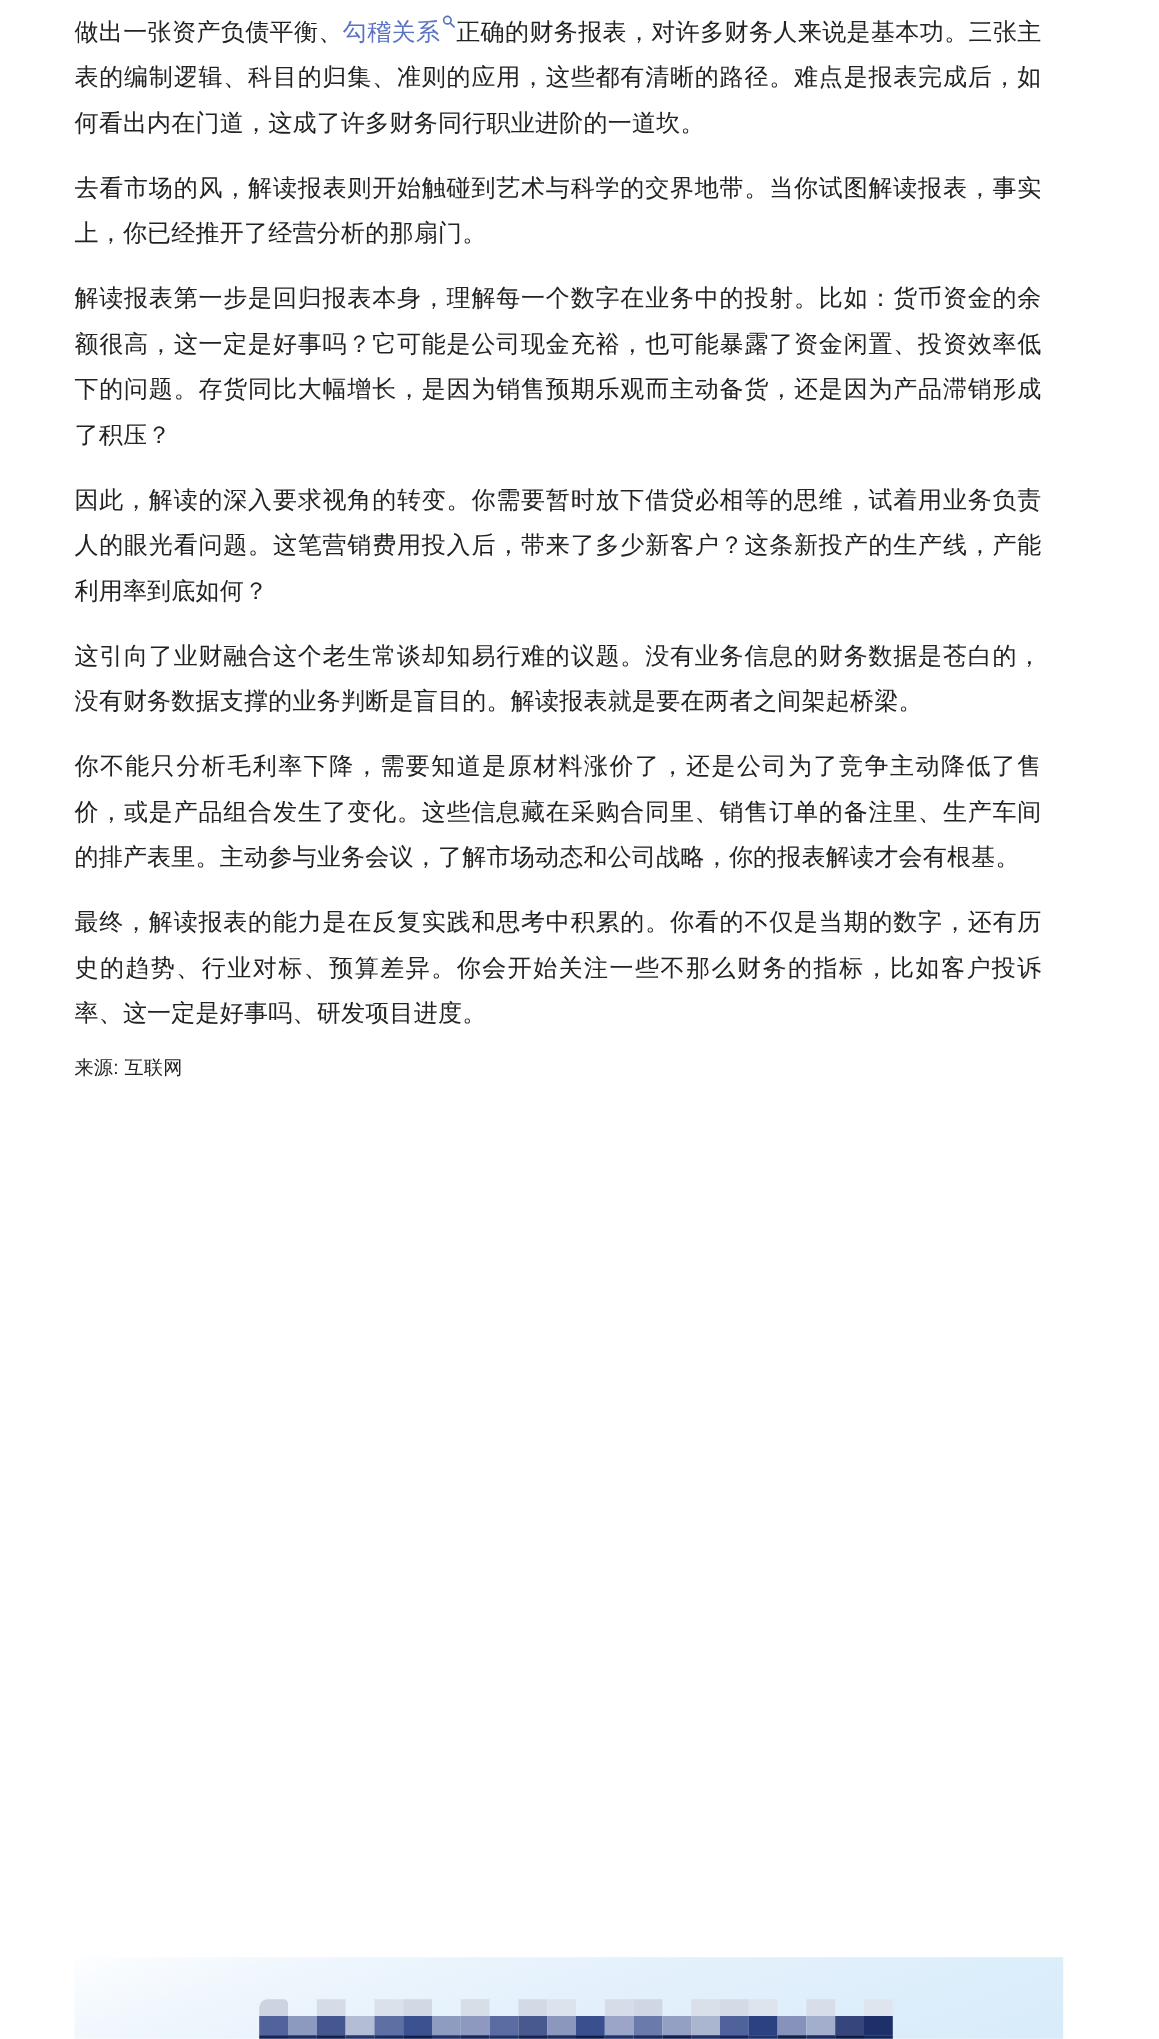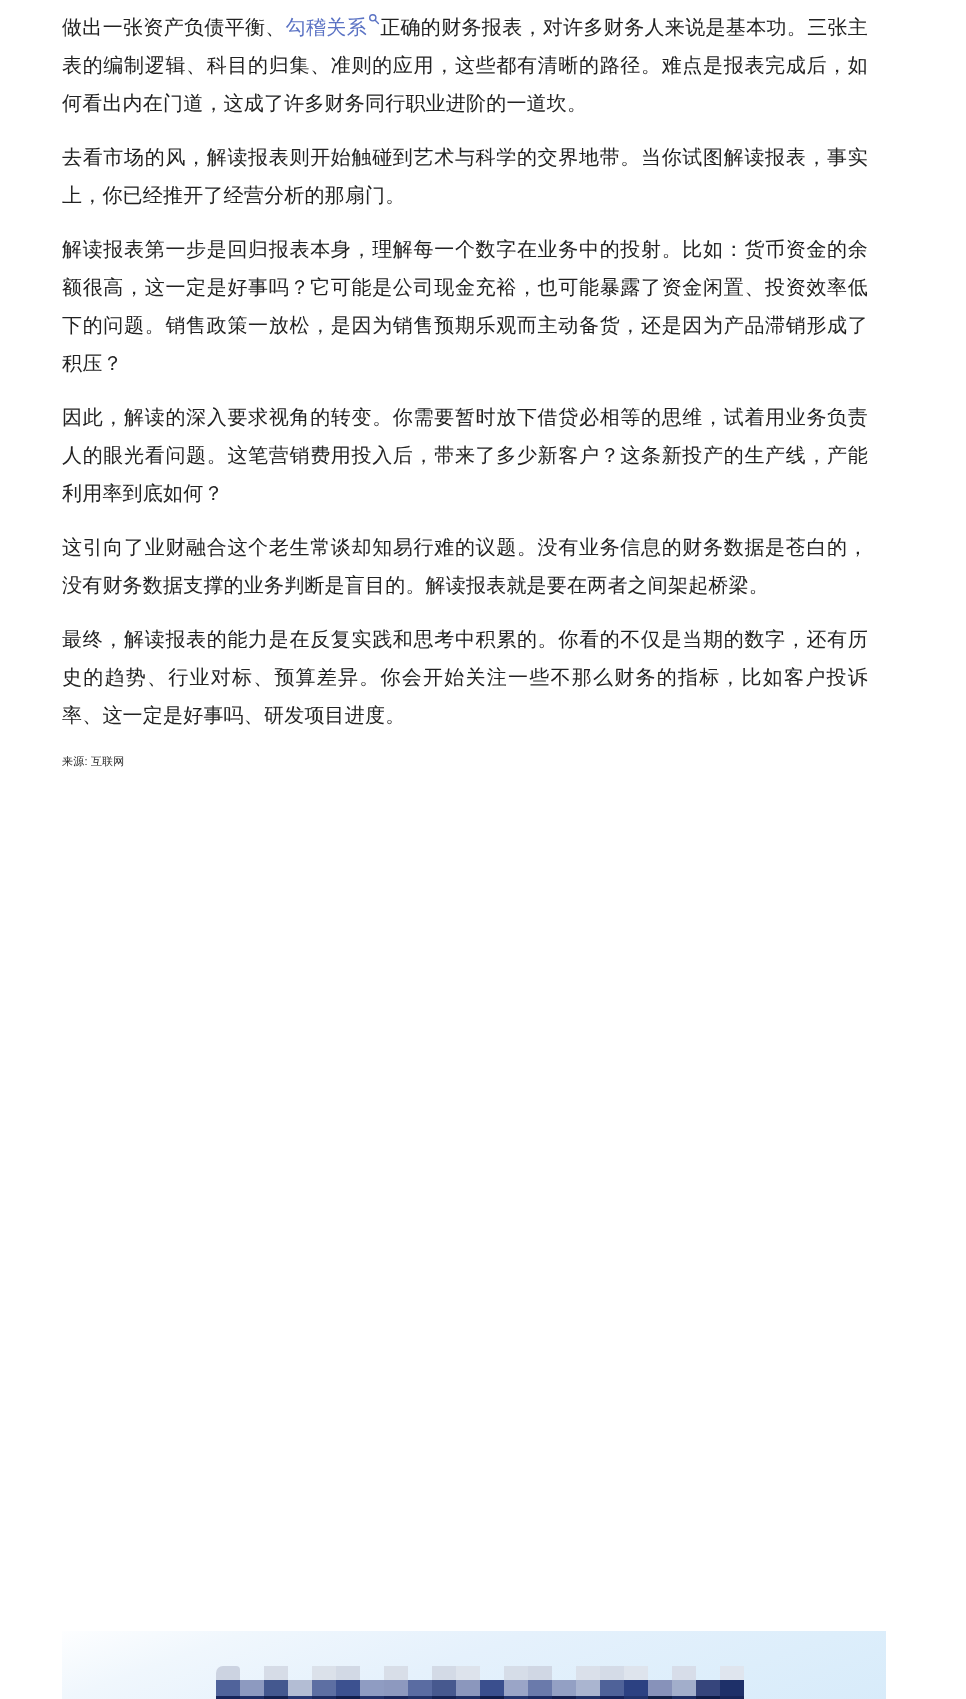--- a/index.html
+++ b/index.html
@@ -28,21 +28,21 @@
     white-space: nowrap;
   }
   .link-sup {
     display: inline-block;
     line-height: 0;
     vertical-align: 9px;
     margin-left: 1px;
   }
   .link-sup svg { display: inline-block; }
   .source {
-    font-size: 11px;
+    font-size: 16px;
     line-height: 22px;
     margin: 4px 0 0 0;
     color: #1f1f1f;
     text-align: left;
     position: relative;
     z-index: 2;
   }
   .banner {
     position: absolute;
     left: 62px;
@@ -74,23 +74,24 @@
 </style>
 </head>
 <body>
 
 <article class="article">
   <p><span>做出一张资产负债平衡、</span><a class="entity-link"><span>勾稽关系</span><span class="link-sup"><svg width="12" height="12" viewBox="0 0 12 12">
             <circle cx="4.8" cy="4.8" r="3.1" fill="none" stroke="#5b73c4" stroke-width="1.4"></circle>
             <path d="M7.2 7.2 L10.4 10.4" stroke="#5b73c4" stroke-width="1.4" stroke-linecap="round"></path>
           </svg></span></a><span>正确的财务报表，对许多财务人来说是基本功。三张主表的编制逻辑、科目的归集、准则的应用，这些都有清晰的路径。难点是报表完成后，如何看出内在门道，这成了许多财务同行职业进阶的一道坎。</span></p>
   <p>去看市场的风，解读报表则开始触碰到艺术与科学的交界地带。当你试图解读报表，事实上，你已经推开了经营分析的那扇门。</p>
-  <p>解读报表第一步是回归报表本身，理解每一个数字在业务中的投射。比如：货币资金的余额很高，这一定是好事吗？它可能是公司现金充裕，也可能暴露了资金闲置、投资效率低下的问题。销售政策一放松，是因为销售预期乐观而主动备货，还是因为产品滞销形成了积压？</p>
+  <p>解读报表第一步是回归报表本身，理解每一个数字在业务中的投射。比如：货币资金的余额很高，这一定是好事吗？它可能是公司现金充裕，也可能暴露了资金闲置、投资效率低下的问题。存货同比大幅增长，是因为销售预期乐观而主动备货，还是因为产品滞销形成了积压？</p>
   <p>因此，解读的深入要求视角的转变。你需要暂时放下借贷必相等的思维，试着用业务负责人的眼光看问题。这笔营销费用投入后，带来了多少新客户？这条新投产的生产线，产能利用率到底如何？</p>
   <p>这引向了业财融合这个老生常谈却知易行难的议题。没有业务信息的财务数据是苍白的，没有财务数据支撑的业务判断是盲目的。解读报表就是要在两者之间架起桥梁。</p>
+  <p>你不能只分析毛利率下降，需要知道是原材料涨价了，还是公司为了竞争主动降低了售价，或是产品组合发生了变化。这些信息藏在采购合同里、销售订单的备注里、生产车间的排产表里。主动参与业务会议，了解市场动态和公司战略，你的报表解读才会有根基。</p>
   <p>最终，解读报表的能力是在反复实践和思考中积累的。你看的不仅是当期的数字，还有历史的趋势、行业对标、预算差异。你会开始关注一些不那么财务的指标，比如客户投诉率、这一定是好事吗、研发项目进度。</p>
   <p class="source">来源: 互联网</p>
 </article>
 
 <figure class="banner">
   <div class="mosaic">
     <div class="m-row light" id="row-light">
         <div class="m-cell" style="background: rgb(204, 211, 225);"></div>
         <div class="m-cell"></div>
         <div class="m-cell" style="background: rgb(214, 220, 231);"></div>

